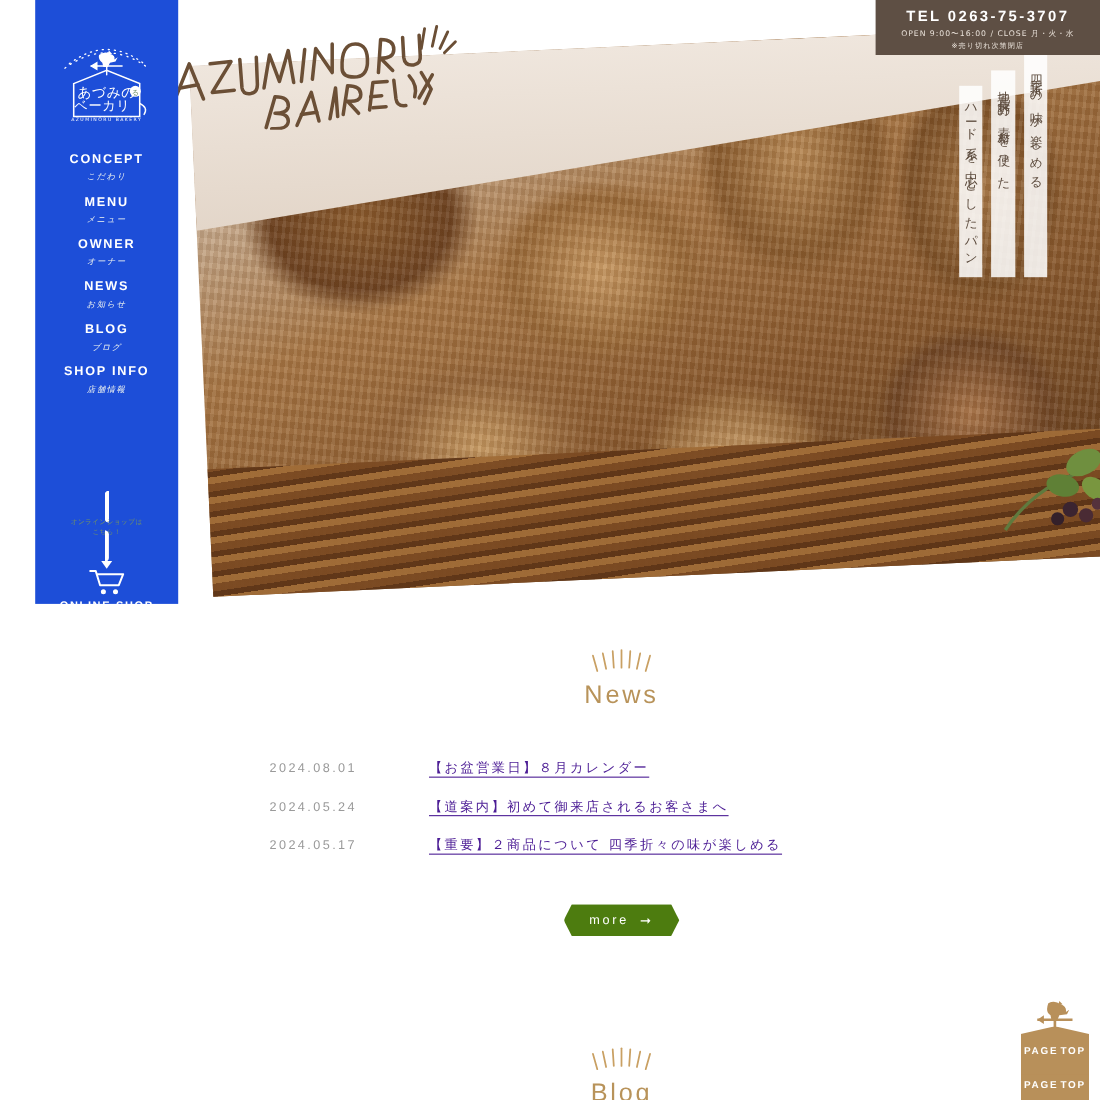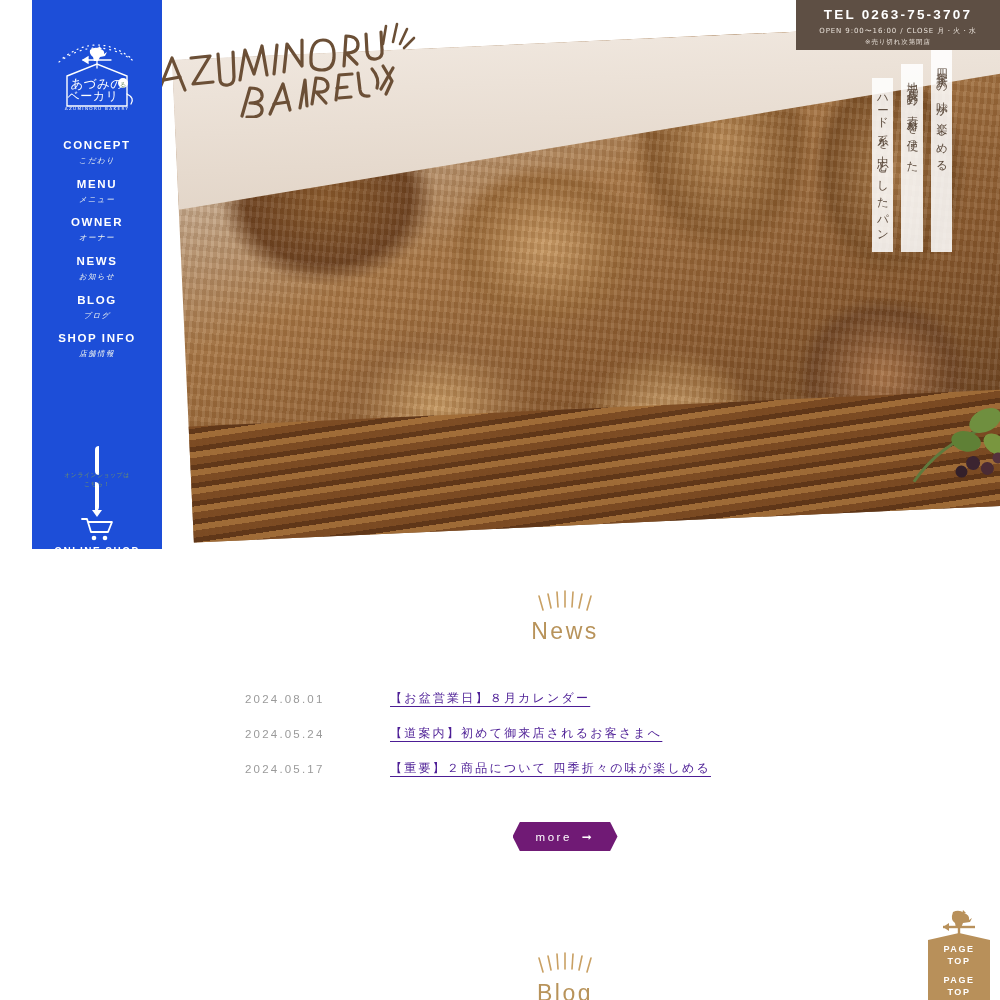--- a/index.html
+++ b/index.html
@@ -135,21 +135,21 @@
   .vtext.c2 { margin-top:14px; }
   .vtext.c3 { margin-top:28px; }
 
   
   .pagetop { width:62px; cursor:pointer; text-align:center; }
   .pagetop-hero { position:absolute; right:10px; bottom:-8px; z-index:30; }
   .pagetop-main { position:absolute; right:10px; top:908px; z-index:30; }
   .pt-shape {
     position:relative; width:62px; height:44px; background:#b8905a;
     clip-path:polygon(50% 0%, 100% 16%, 100% 100%, 0 100%, 0 16%);
-    display:flex; flex-direction:column; align-items:center;
+    display:flex; flex-direction:row; align-items:center;
     justify-content:center; gap:2px;
   }
   .pt-line { color:#fff; font-size:9px; letter-spacing:1.6px; font-weight:700; }
   .pt-vane { display:block; margin:0 auto -3px; }
 
   
   .news-sec { position:absolute; left:130px; top:588px; width:870px; }
   .sec-head { text-align:center; }
   .sunburst { display:block; margin:0 auto 6px; }
   .sec-title {
@@ -166,21 +166,21 @@
     font-family:"Liberation Sans",sans-serif;
   }
   .news-link {
     color:#4c1d95; font-size:12px; letter-spacing:2.2px;
     text-decoration:underline; text-underline-offset:4px;
     font-family:"DejaVu Sans","Liberation Sans",sans-serif;
   }
   .more-wrap { text-align:center; margin-top:36px; }
   .more-btn {
     display:inline-flex; align-items:center; justify-content:center; gap:10px;
-    width:105px; height:29px; background:#701a75; color:#fff;
+    width:105px; height:29px; background:#4d7c0f; color:#fff;
     clip-path:polygon(7% 0,93% 0,100% 50%,93% 100%,7% 100%,0 50%);
     font-size:11.5px; letter-spacing:2.5px; cursor:pointer; border:0;
     font-family:"Liberation Sans",sans-serif;
   }
   .more-arrow { font-size:12px; line-height:1; }
 
   
   .blog-sec { position:absolute; left:130px; top:950px; width:870px; text-align:center; }
 </style>
 </head>

